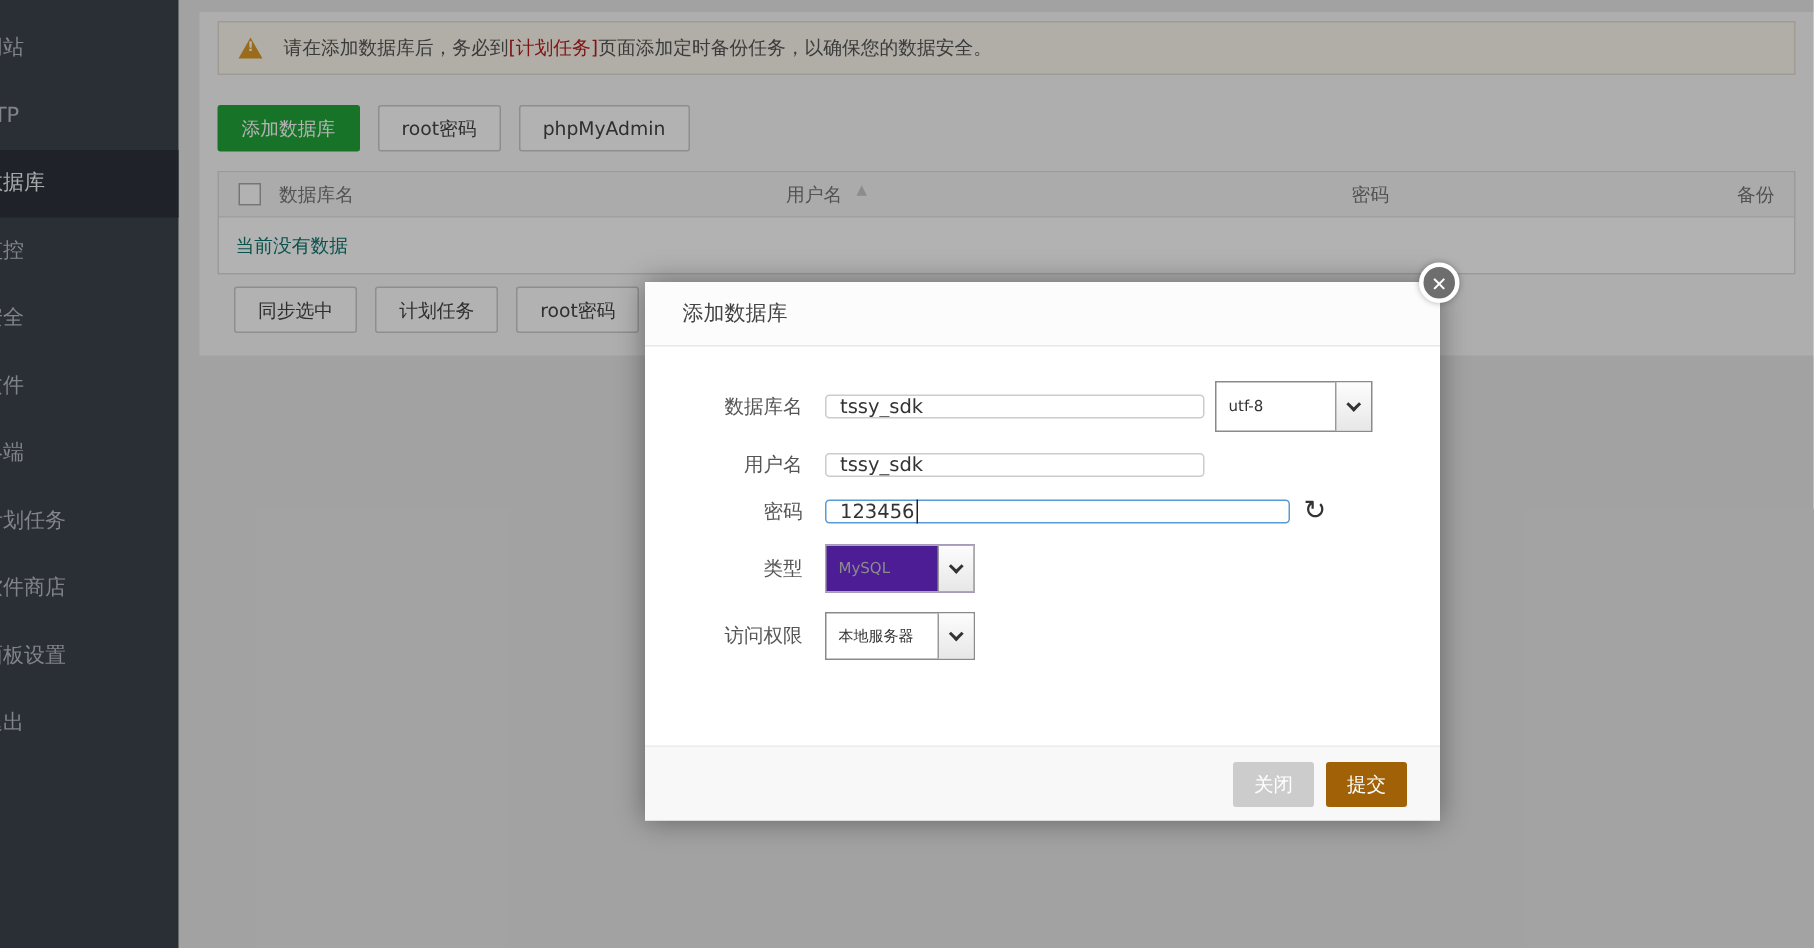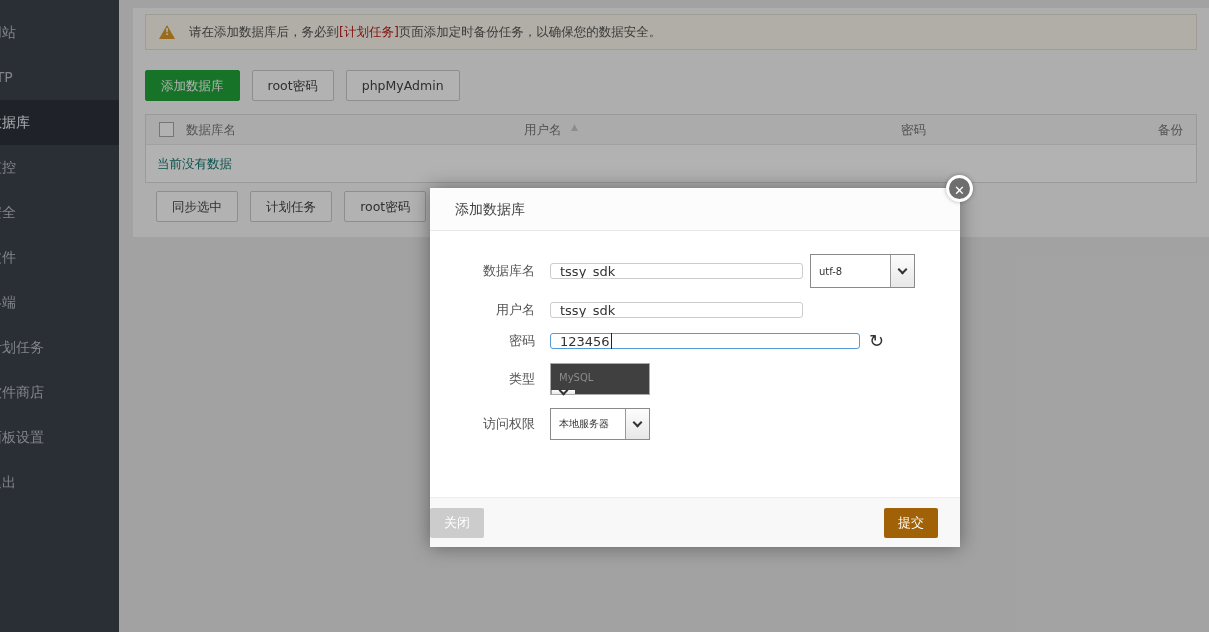--- a/index.html
+++ b/index.html
@@ -64,25 +64,25 @@
   .refresh { margin-left:9px; font-size:18px; color:#333; cursor:pointer; line-height:1; }
 
   .sel { height:32px; border:1px solid #8a8a8a; background:#fff; display:flex; align-items:stretch; cursor:pointer; }
   .sel.charset { width:105px; margin-left:7px; height:34px; }
   .sel.w100 { width:100px; }
   .sel .txt { flex:1; display:flex; align-items:center; padding-left:8px; font-size:10px; color:#333; }
   .sel .arrow-box { width:24px; border-left:1px solid #999; background:linear-gradient(#fdfdfd,#e7e7e7);
                     display:flex; align-items:center; justify-content:center; }
   .chev { width:7px; height:7px; border-right:2px solid #333; border-bottom:2px solid #333;
           transform:rotate(45deg); margin-top:-3px; }
-  .sel.disabled { background:#404040; border-color:#aaa; cursor:default;flex-direction:column; }
+  .sel.disabled { background:#4c1d95; border-color:#aaa; cursor:default; }
   .sel.disabled .txt { color:#8b8b8b; }
 
   .modal-footer { position:absolute; left:0; right:0; bottom:0; height:50px; background:#f8f8f8;
-                  border-top:1px solid #ececec; display:flex; align-items:center; justify-content:space-between;
+                  border-top:1px solid #ececec; display:flex; align-items:center; justify-content:flex-end;
                   padding-right:22px; }
   .fbtn { height:30px; padding:0 14px; font-size:13px; border:none; border-radius:2px; color:#fff; cursor:pointer;
           font-family:inherit; }
   .fbtn-close { background:#ccc; margin-right:8px; }
   .fbtn-submit { background:#a16207; }
 </style>
 </head>
 <body>
 
 <div class="sidebar">

